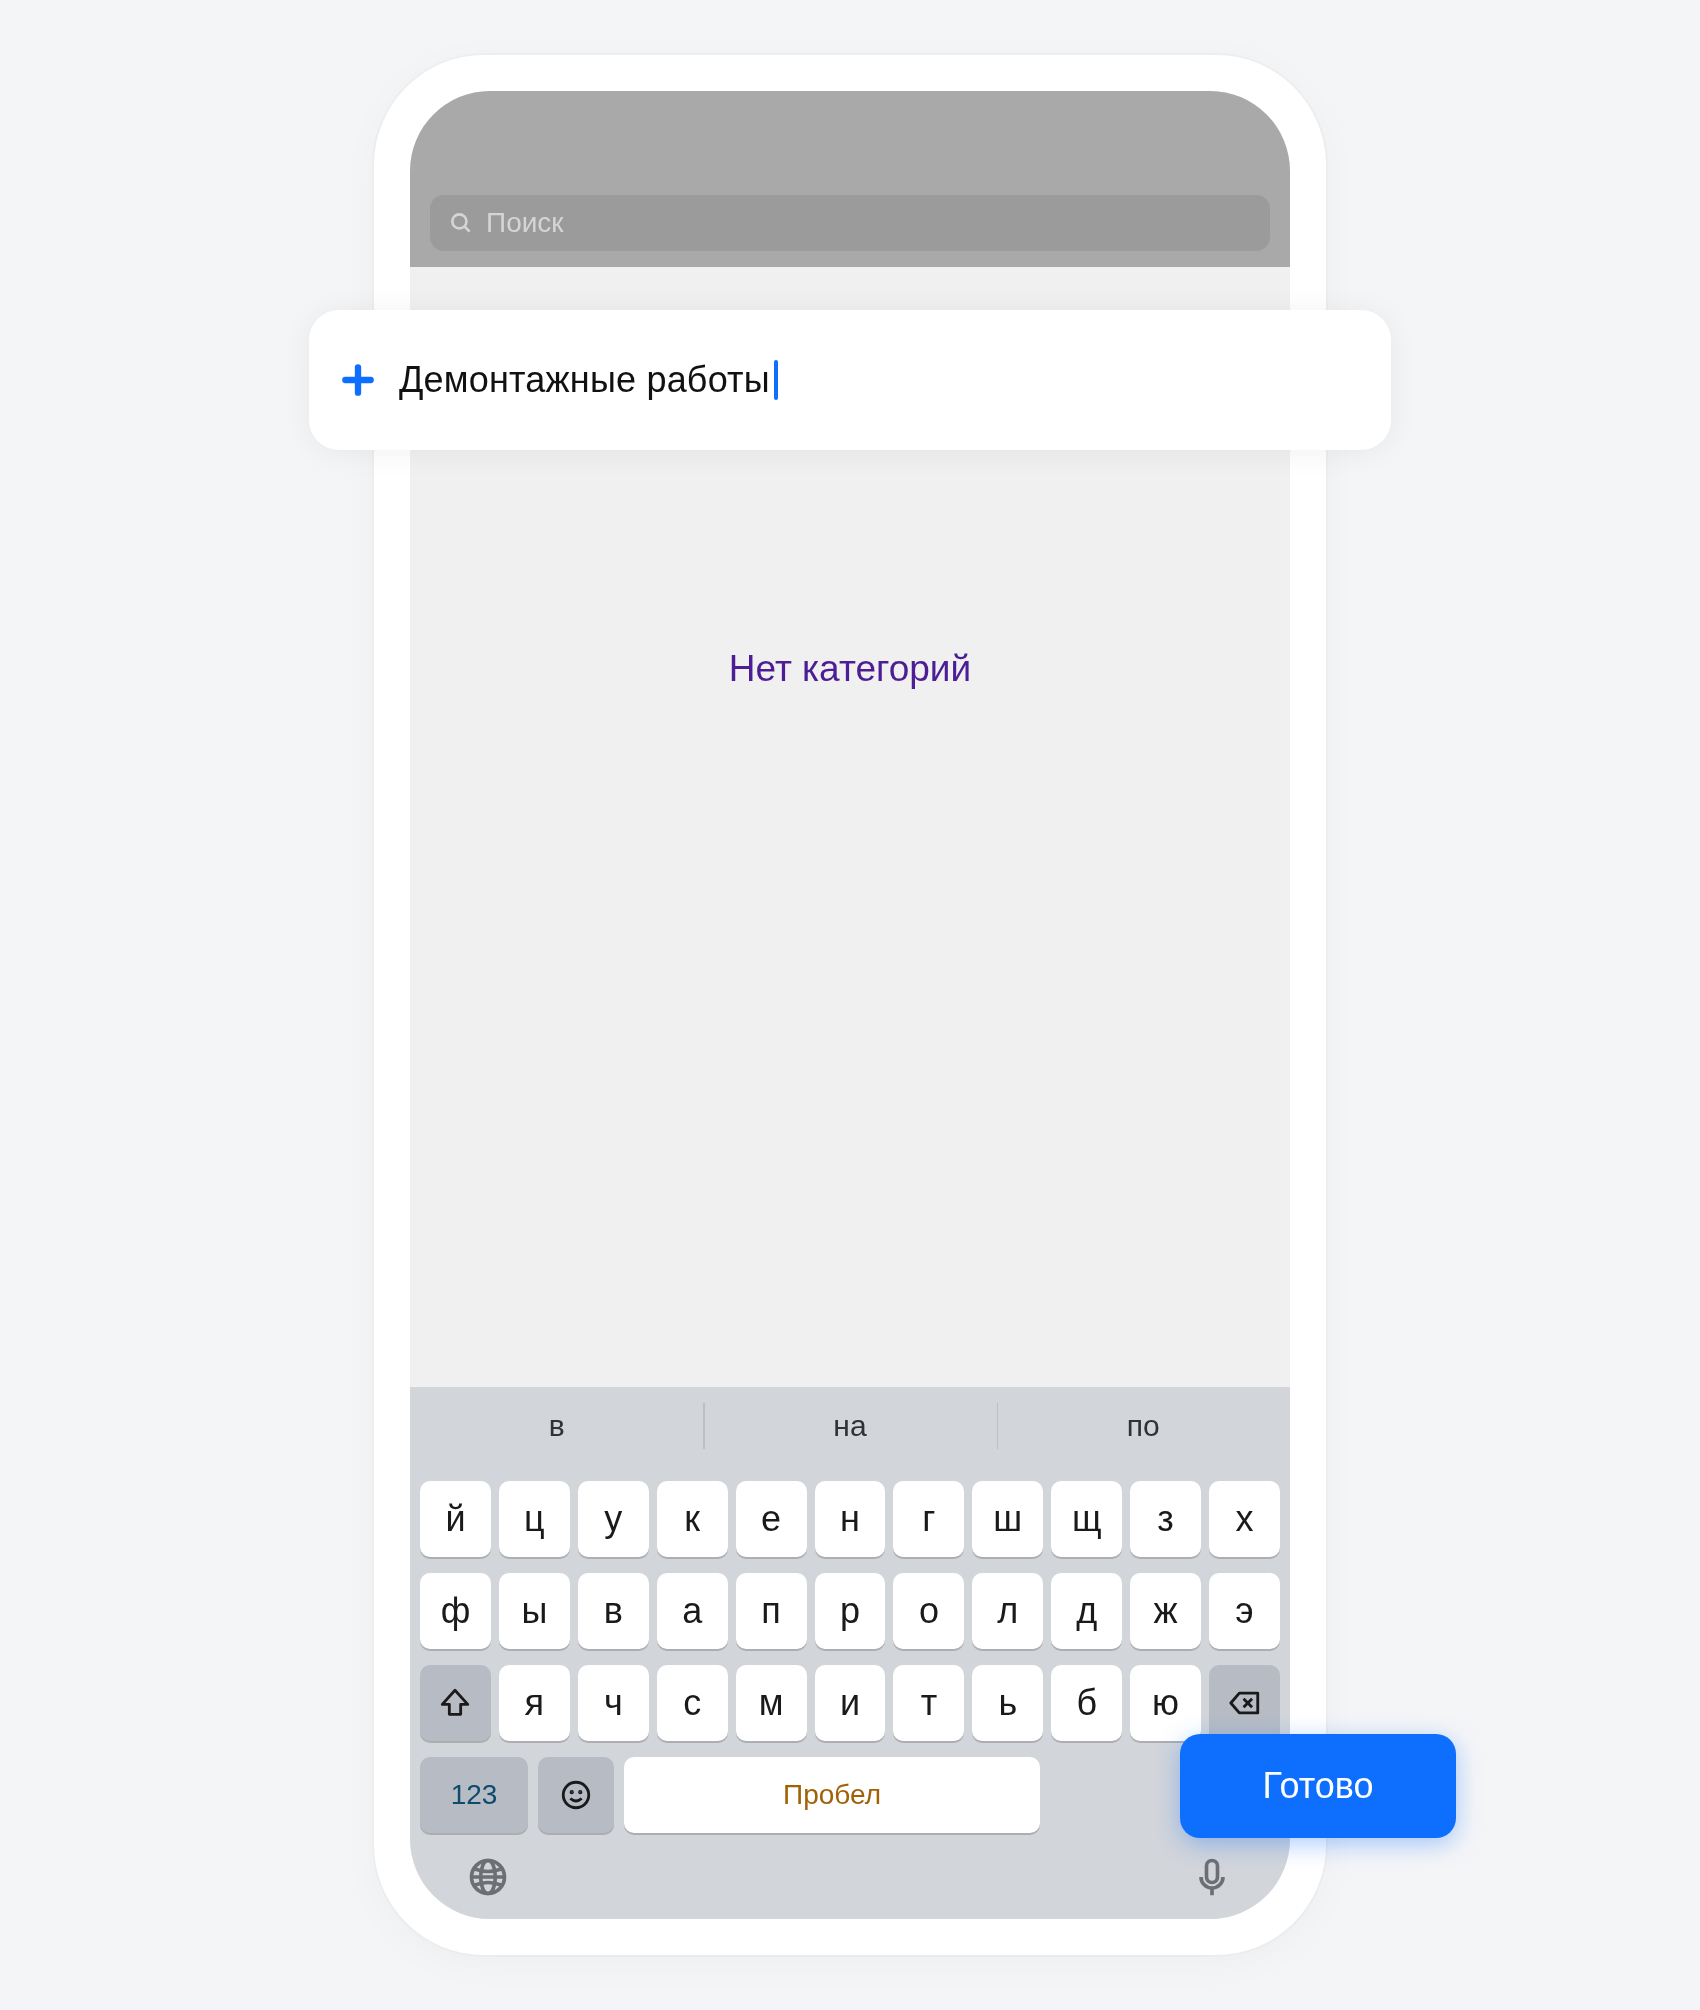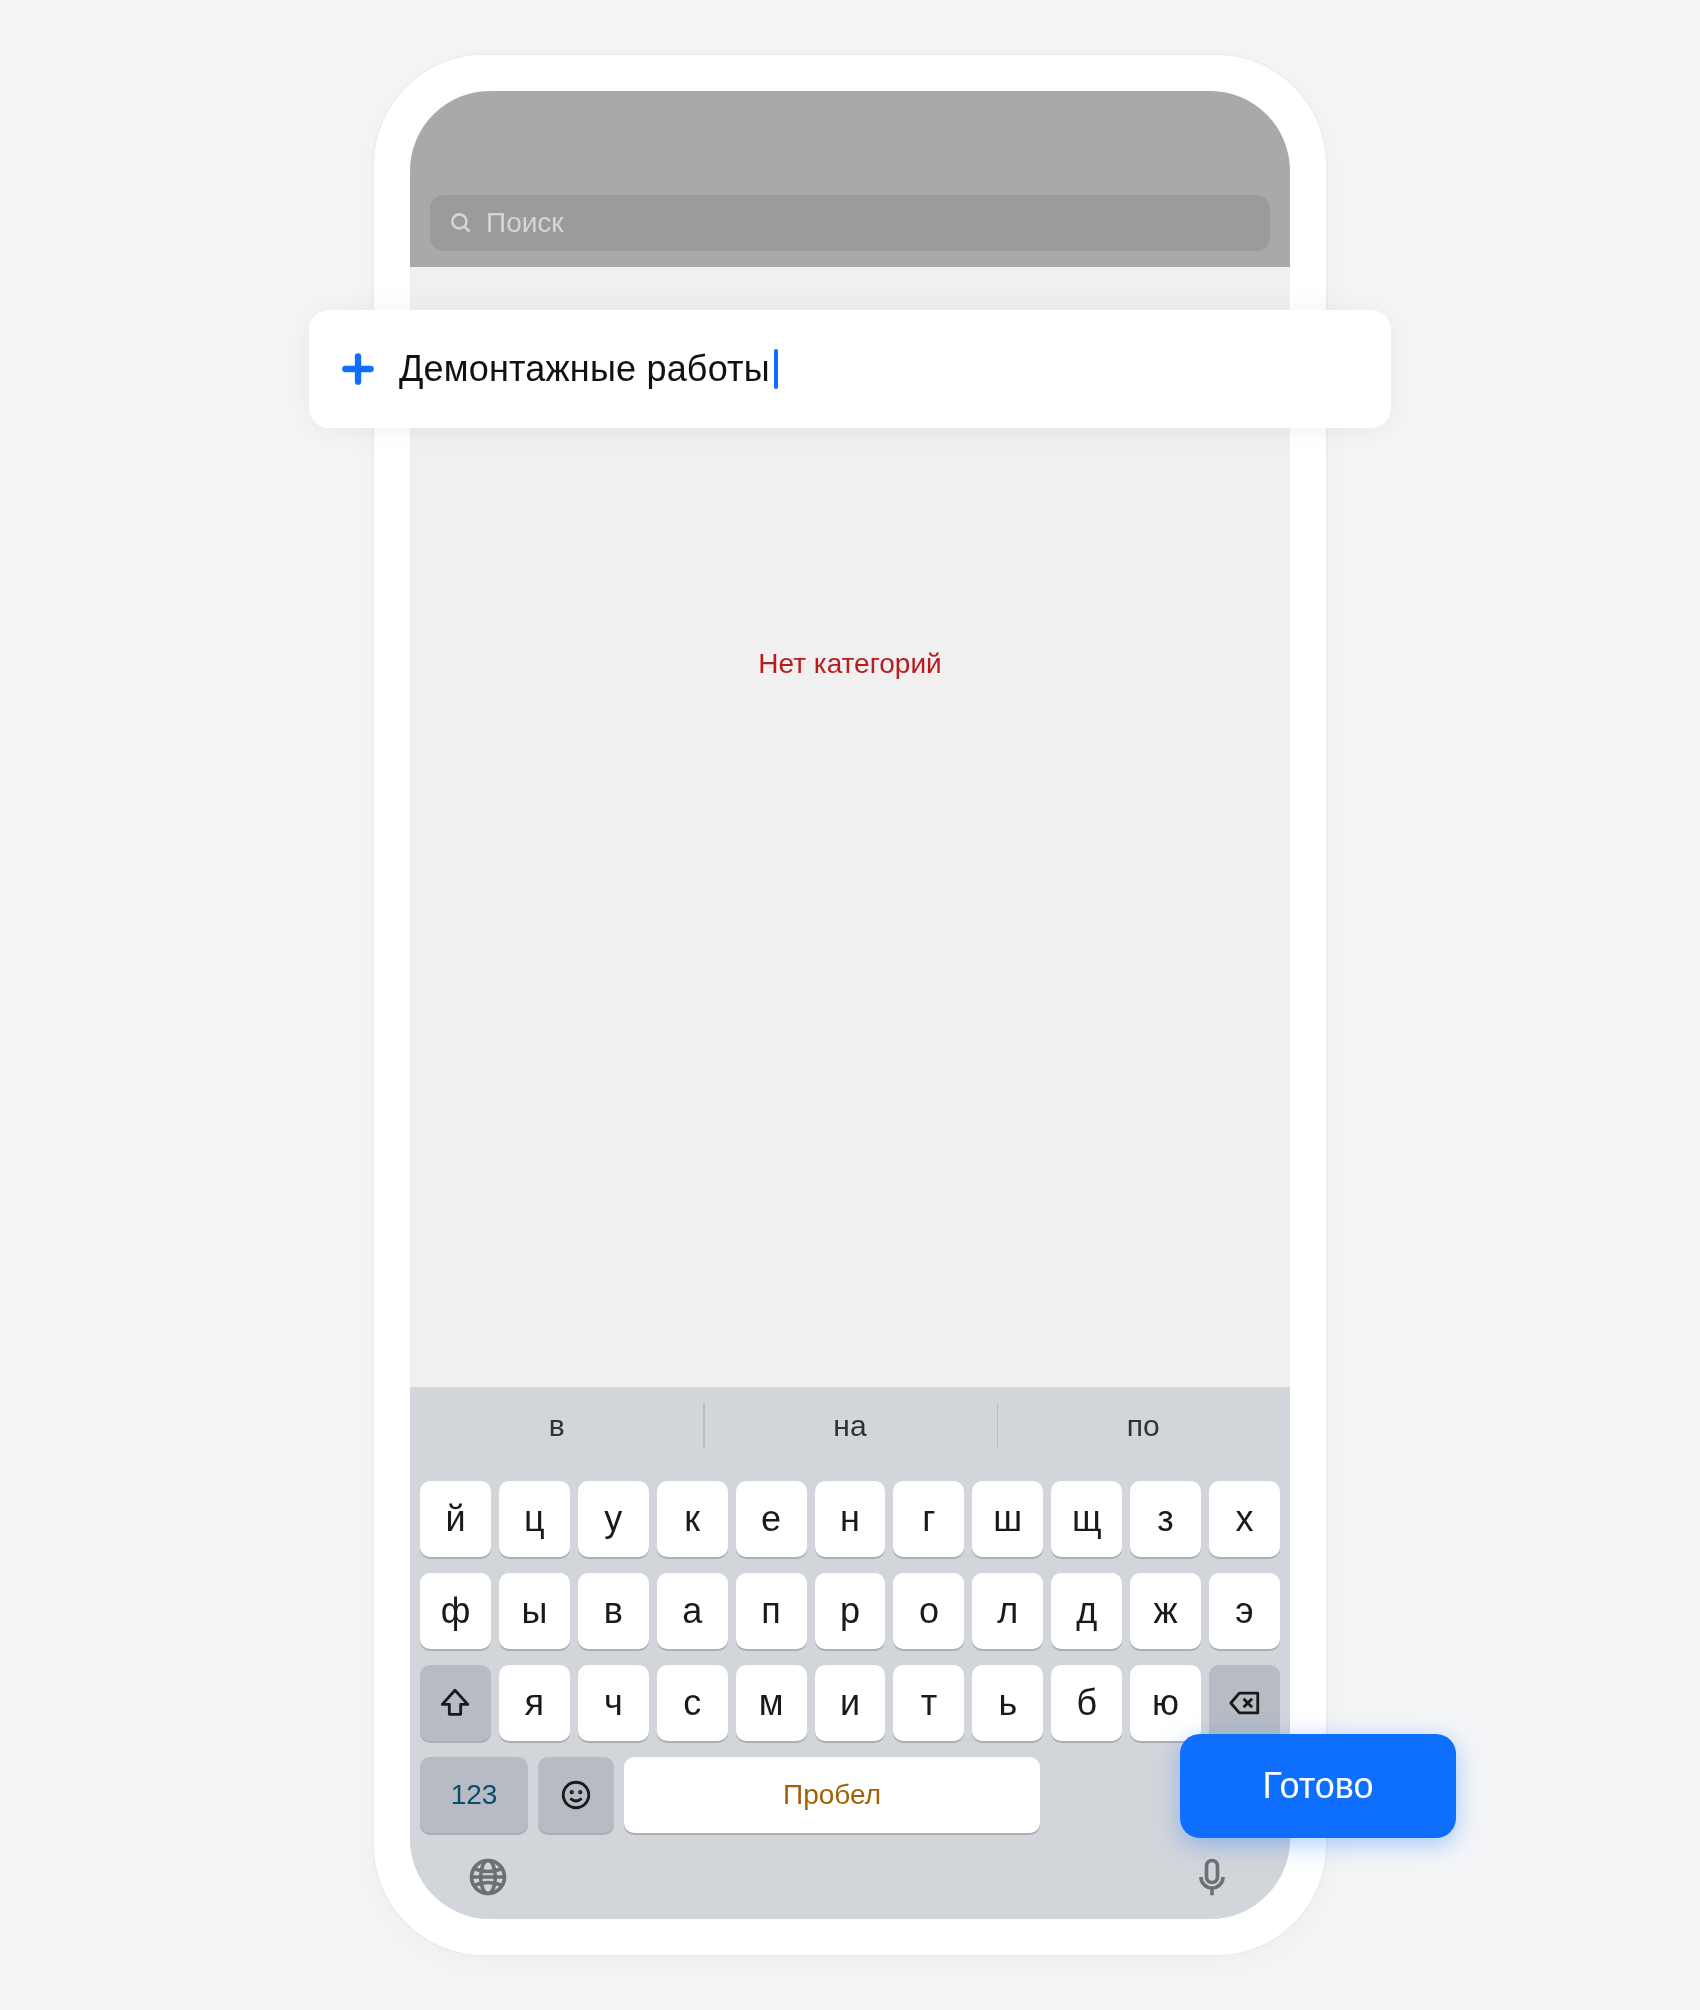--- a/index.html
+++ b/index.html
@@ -68,23 +68,23 @@
       background: #f0f0f0;
       display: flex;
       flex-direction: column;
     }
     .add-row-overlay {
       position: absolute;
       top: 310px;
       left: 50%;
       transform: translateX(-50%);
       width: 1082px;
-      height: 118px;
+      height: 140px;
       background: #ffffff;
-      border-radius: 20px;
+      border-radius: 30px;
       box-shadow: 0 2px 30px rgba(0,0,0,0.06);
       display: flex;
       align-items: center;
       padding: 0 30px;
       z-index: 10;
     }
     .plus-icon {
       width: 38px;
       height: 38px;
       stroke: #0e6fff;
@@ -105,22 +105,22 @@
       margin-left: 4px;
       vertical-align: middle;
       border-radius: 2px;
     }
     .empty-state {
       position: absolute;
       top: 34%;
       left: 0;
       width: 100%;
       text-align: center;
-      color: #b91c1c;
-      font-size: 28px;
+      color: #4c1d95;
+      font-size: 37px;
     }
     .keyboard {
       background: #d2d5da;
       padding-bottom: 20px;
     }
     .suggestion-row {
       display: flex;
       height: 78px;
     }
     .suggestion {

